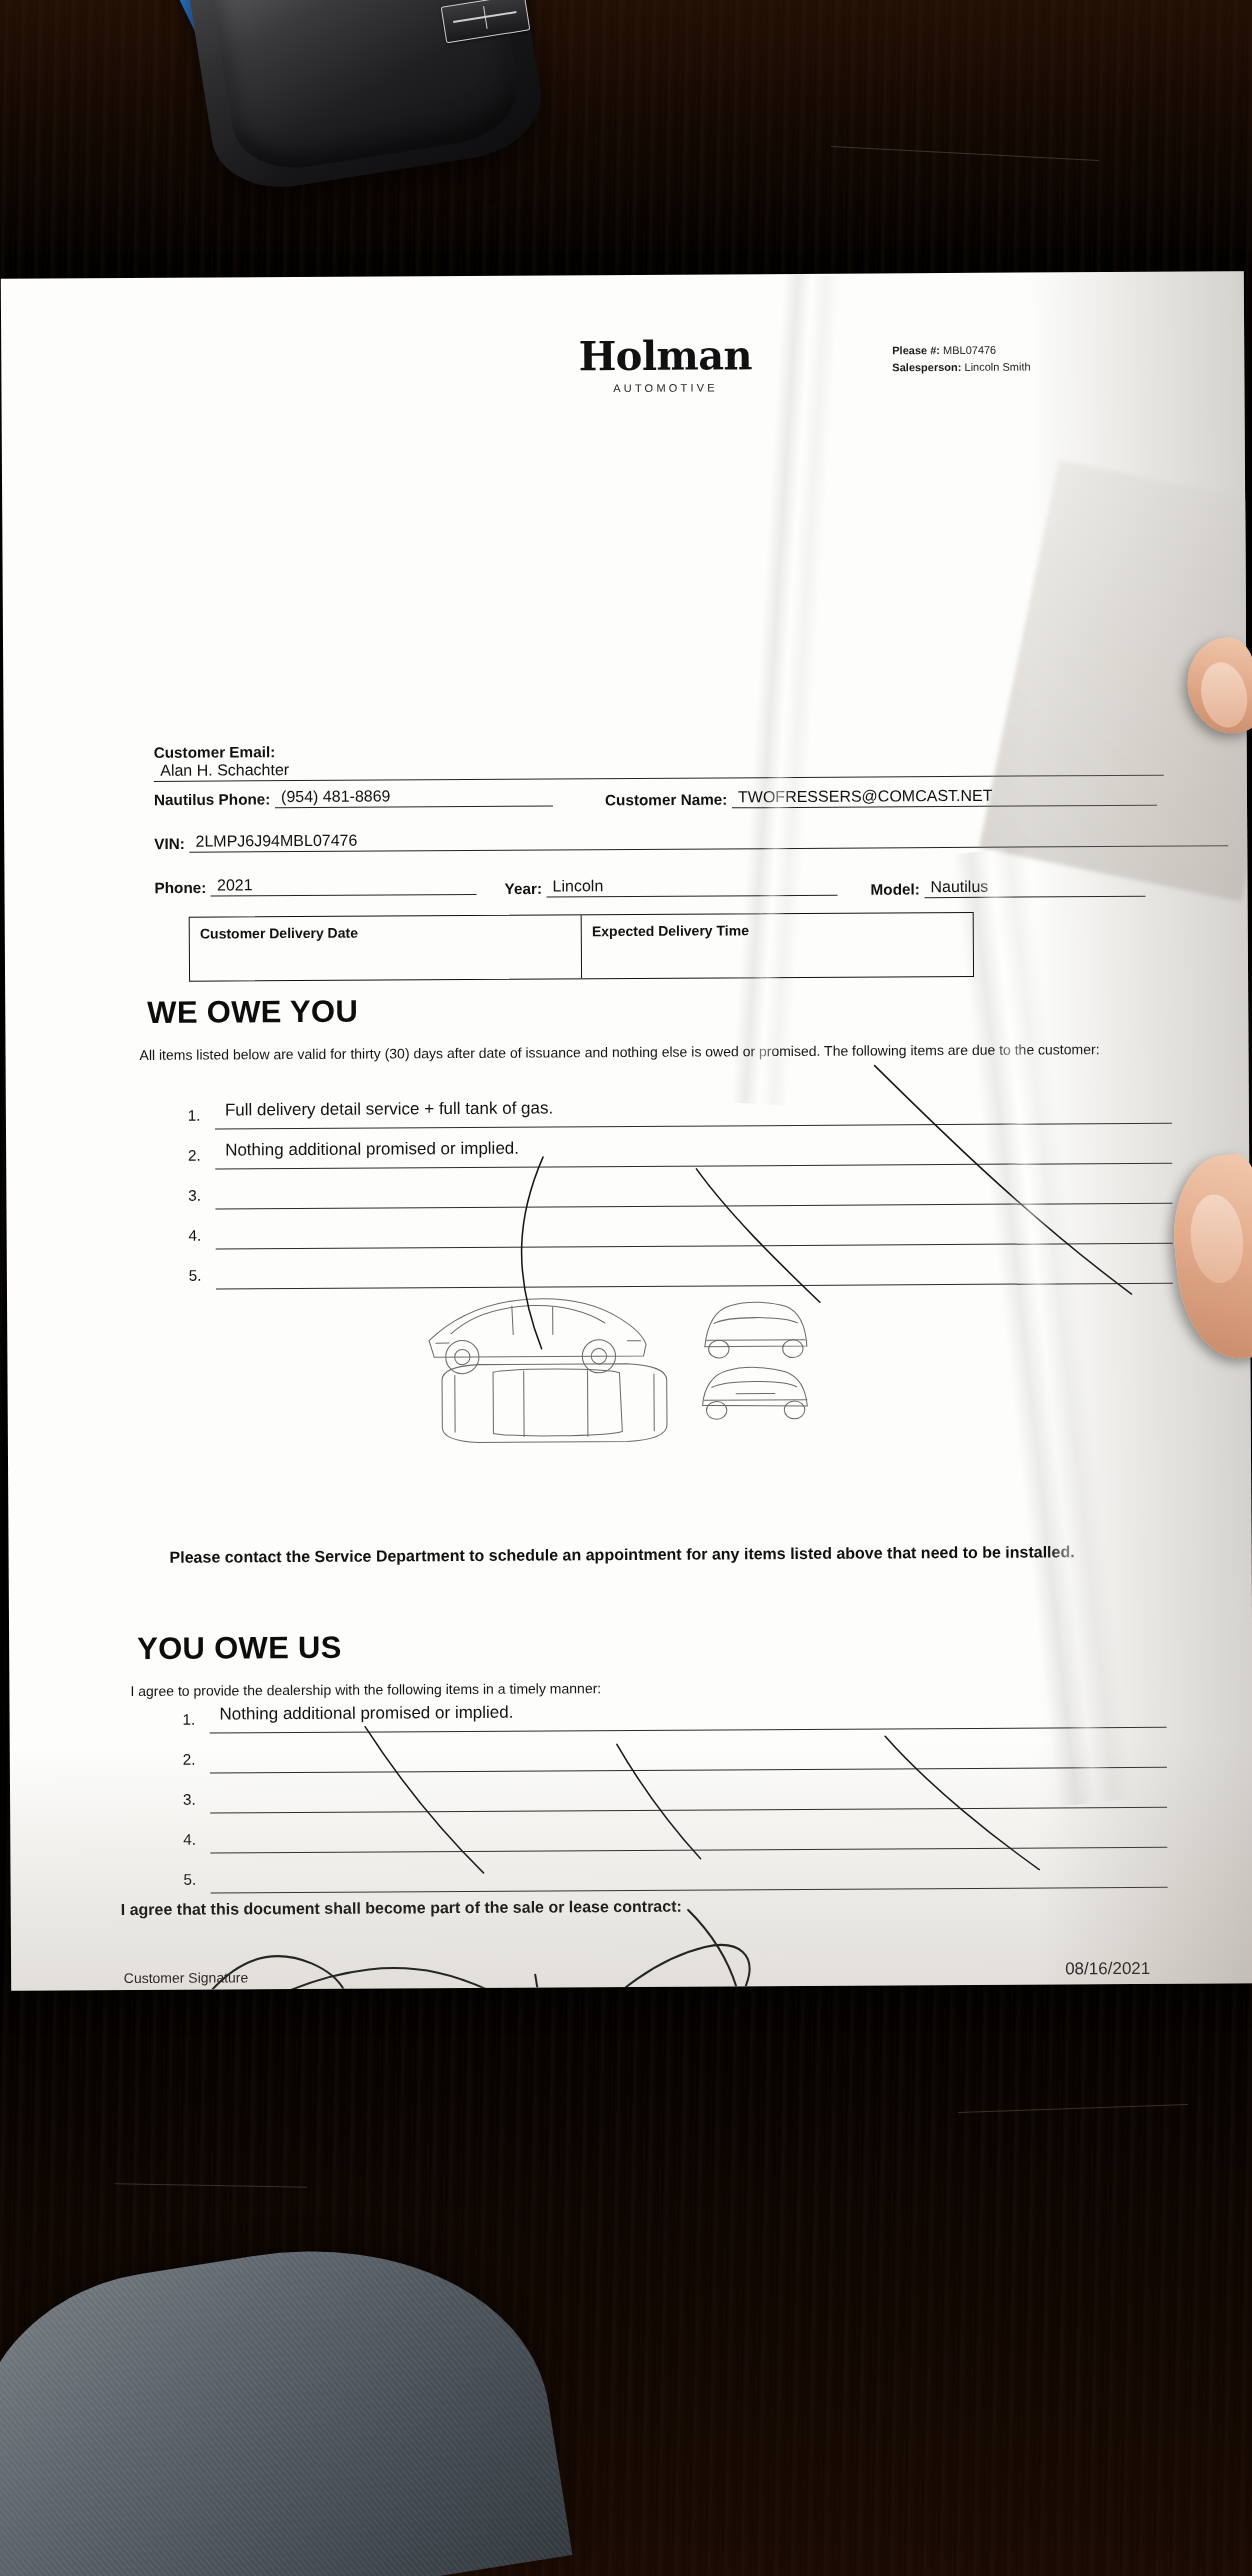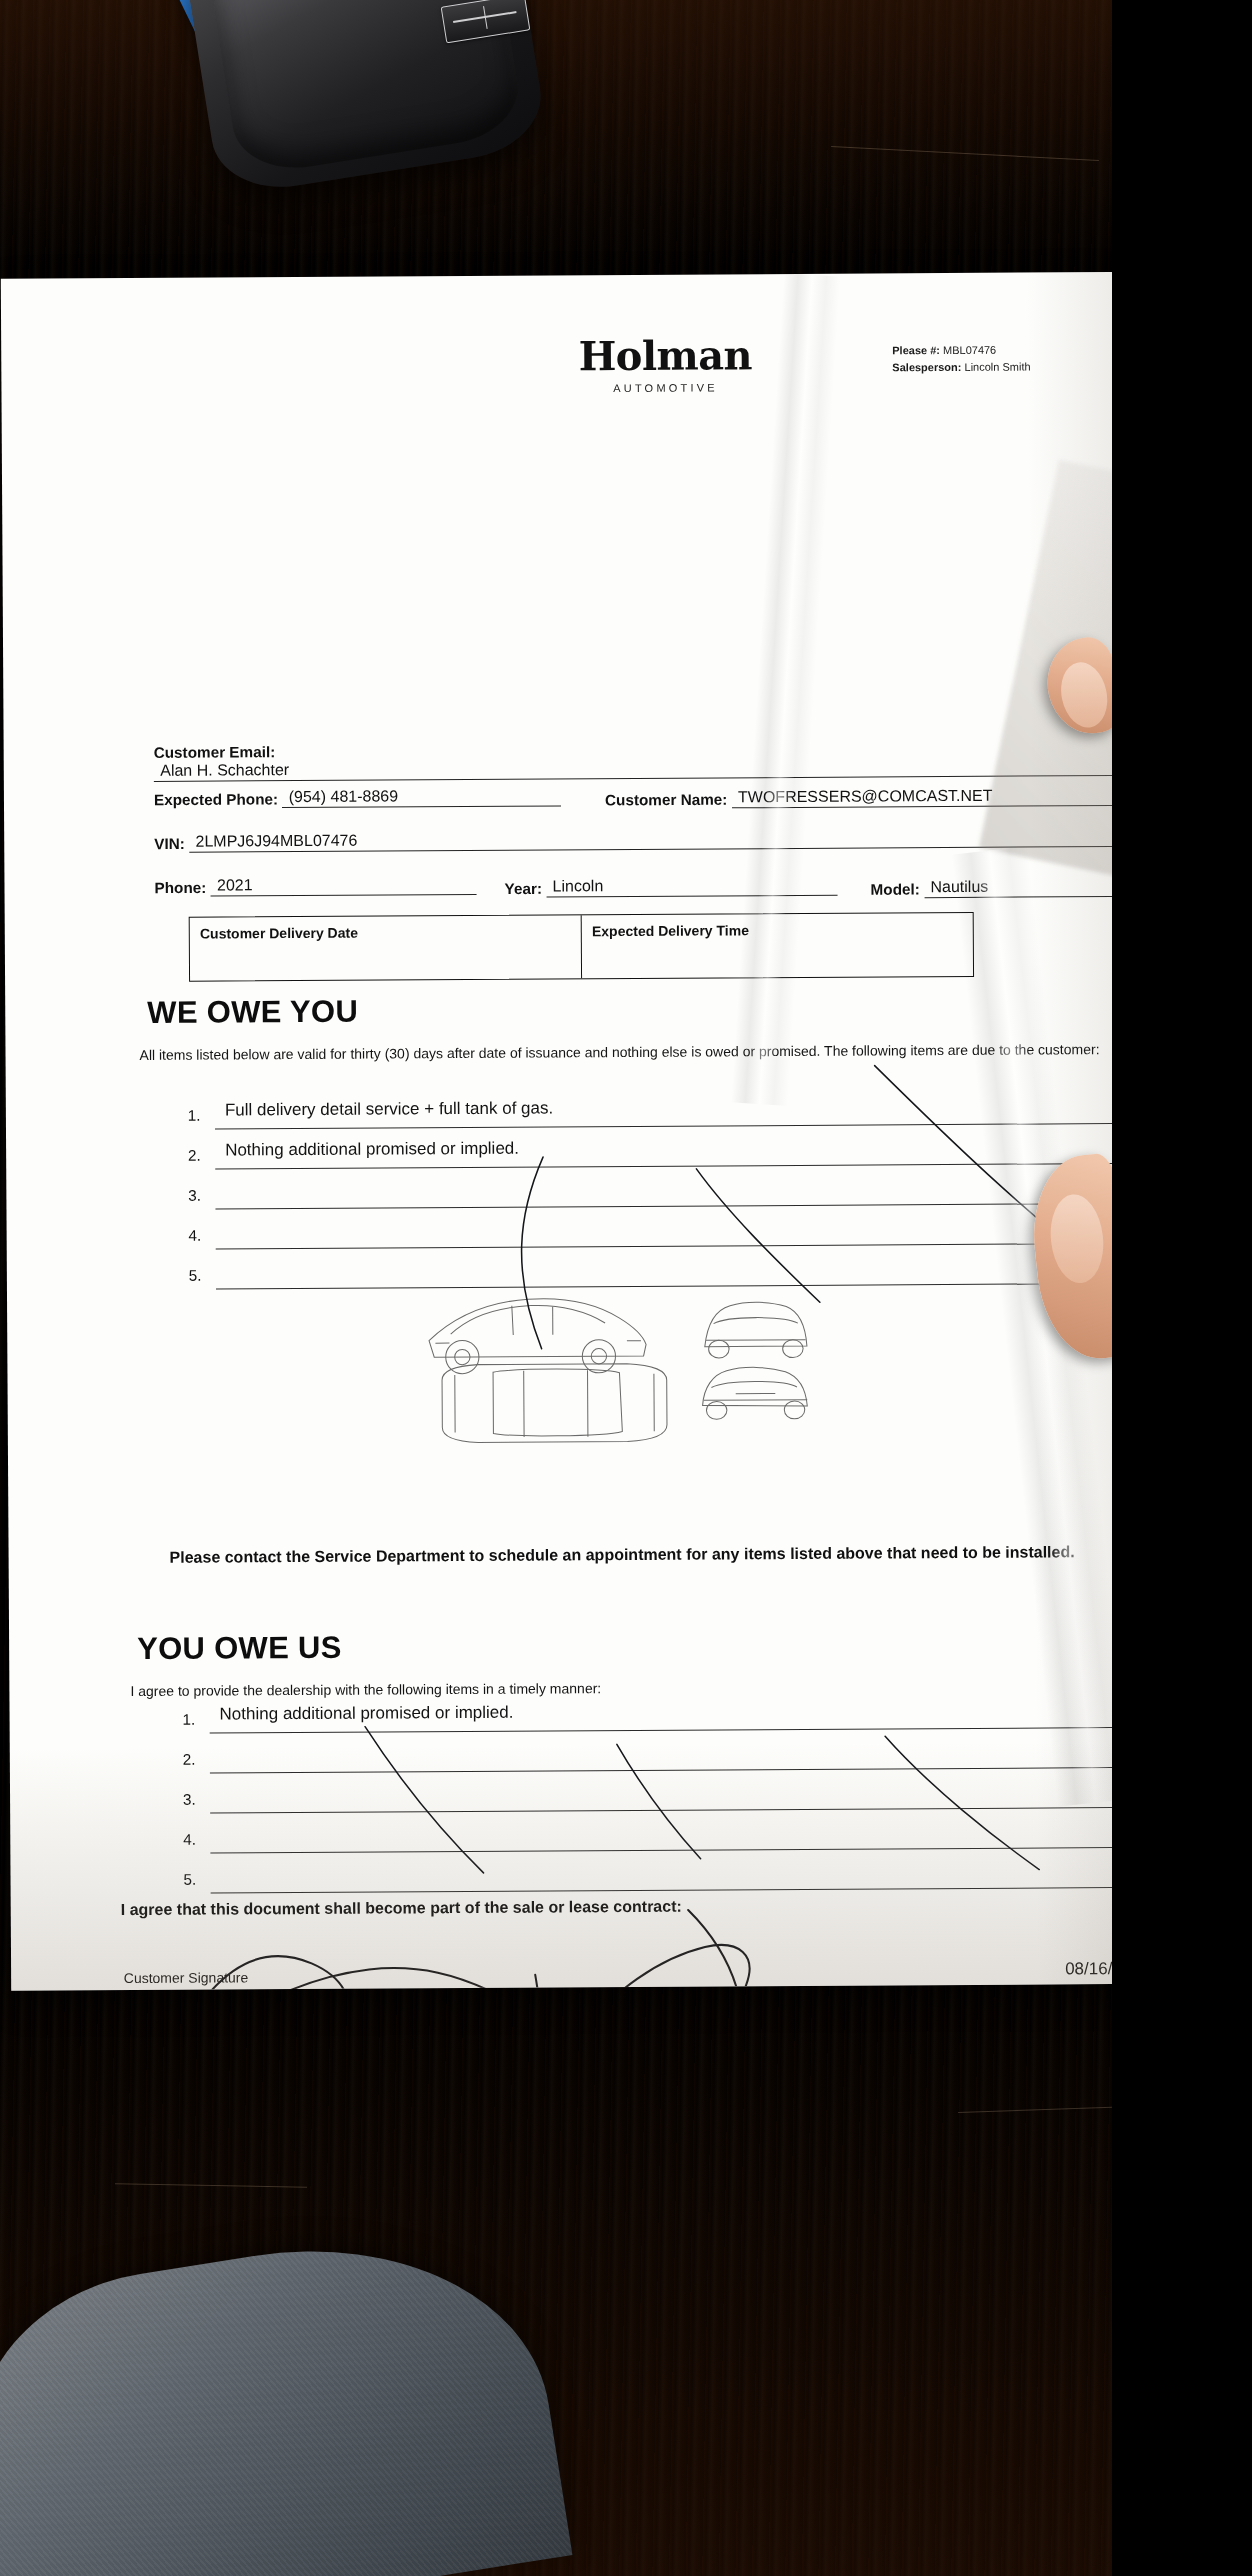--- a/index.html
+++ b/index.html
@@ -10,21 +10,21 @@
   body {
     width: 1252px;
     height: 2576px;
     overflow: hidden;
     font-family: "Liberation Sans", sans-serif;
   }
 
   
   #scene {
     position: relative;
-    width: 1112px;
+    width: 1252px;
     height: 2576px;
     background:
       repeating-linear-gradient(92deg,
         rgba(0,0,0,0.045) 0px,
         rgba(0,0,0,0.00) 1.9px,
         rgba(255,255,255,0.03) 4.5px,
         rgba(0,0,0,0.05) 7.7px,
         rgba(0,0,0,0.00) 12px),
       linear-gradient(100deg, #b5books 0%, #b5652b 0%, #c06f31 18%, #b9682c 42%, #a85c26 70%, #8e4c1f 100%);
     overflow: hidden;
@@ -408,21 +408,21 @@
           <span>Lincoln Smith</span>
         </div>
       </div>
 
       <div class="field-row" style="left:150px; top:466px;">
         <span class="fl">Customer Email:</span>
         <span class="uline hand" style="width:1000px;">Alan H. Schachter</span>
       </div>
 
       <div class="field-row" style="left:150px; top:511px;">
-        <span class="fl">Expected Phone:</span>
+        <span class="fl">Nautilus Phone:</span>
         <span class="uline hand" style="width:268px;">(954) 481-8869</span>
       </div>
       <div class="field-row" style="left:601px; top:514px;">
         <span class="fl">Customer Name:</span>
         <span class="uline hand" style="width:415px;">TWOFRESSERS@COMCAST.NET</span>
       </div>
 
       <div class="field-row" style="left:150px; top:555px;">
         <span class="fl">VIN:</span>
         <span class="uline hand" style="width:1029px;">2LMPJ6J94MBL07476</span>

